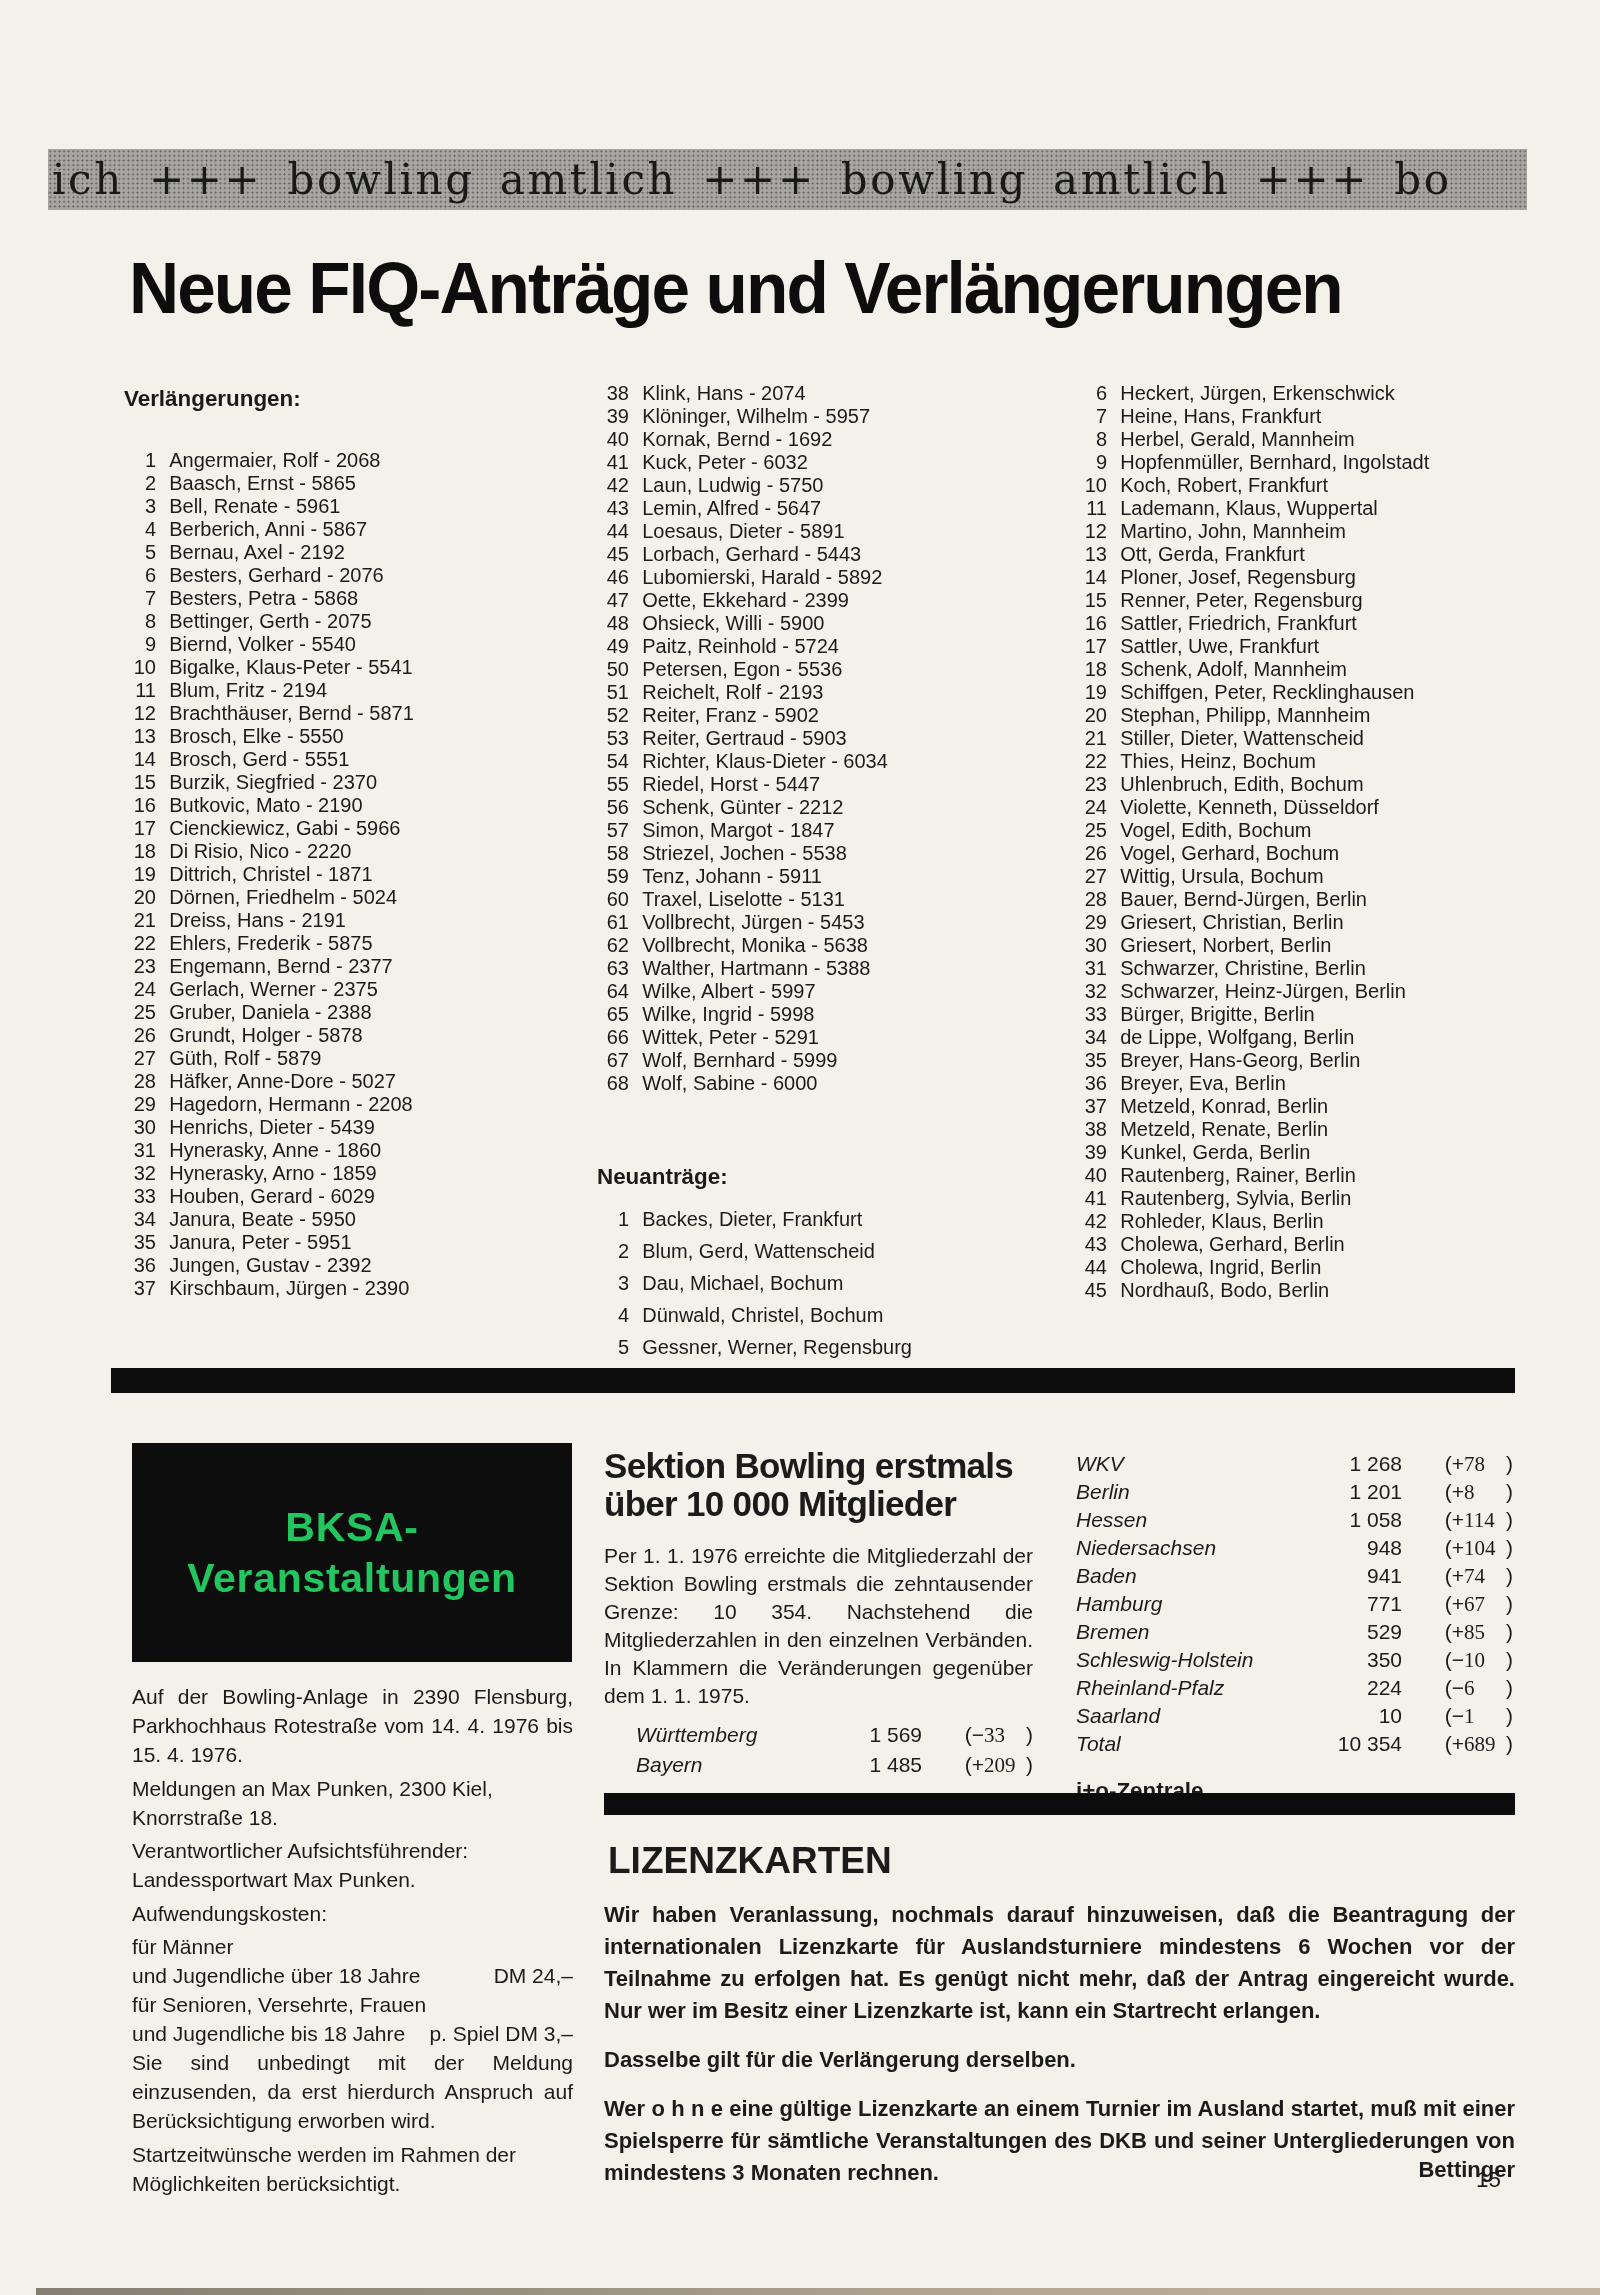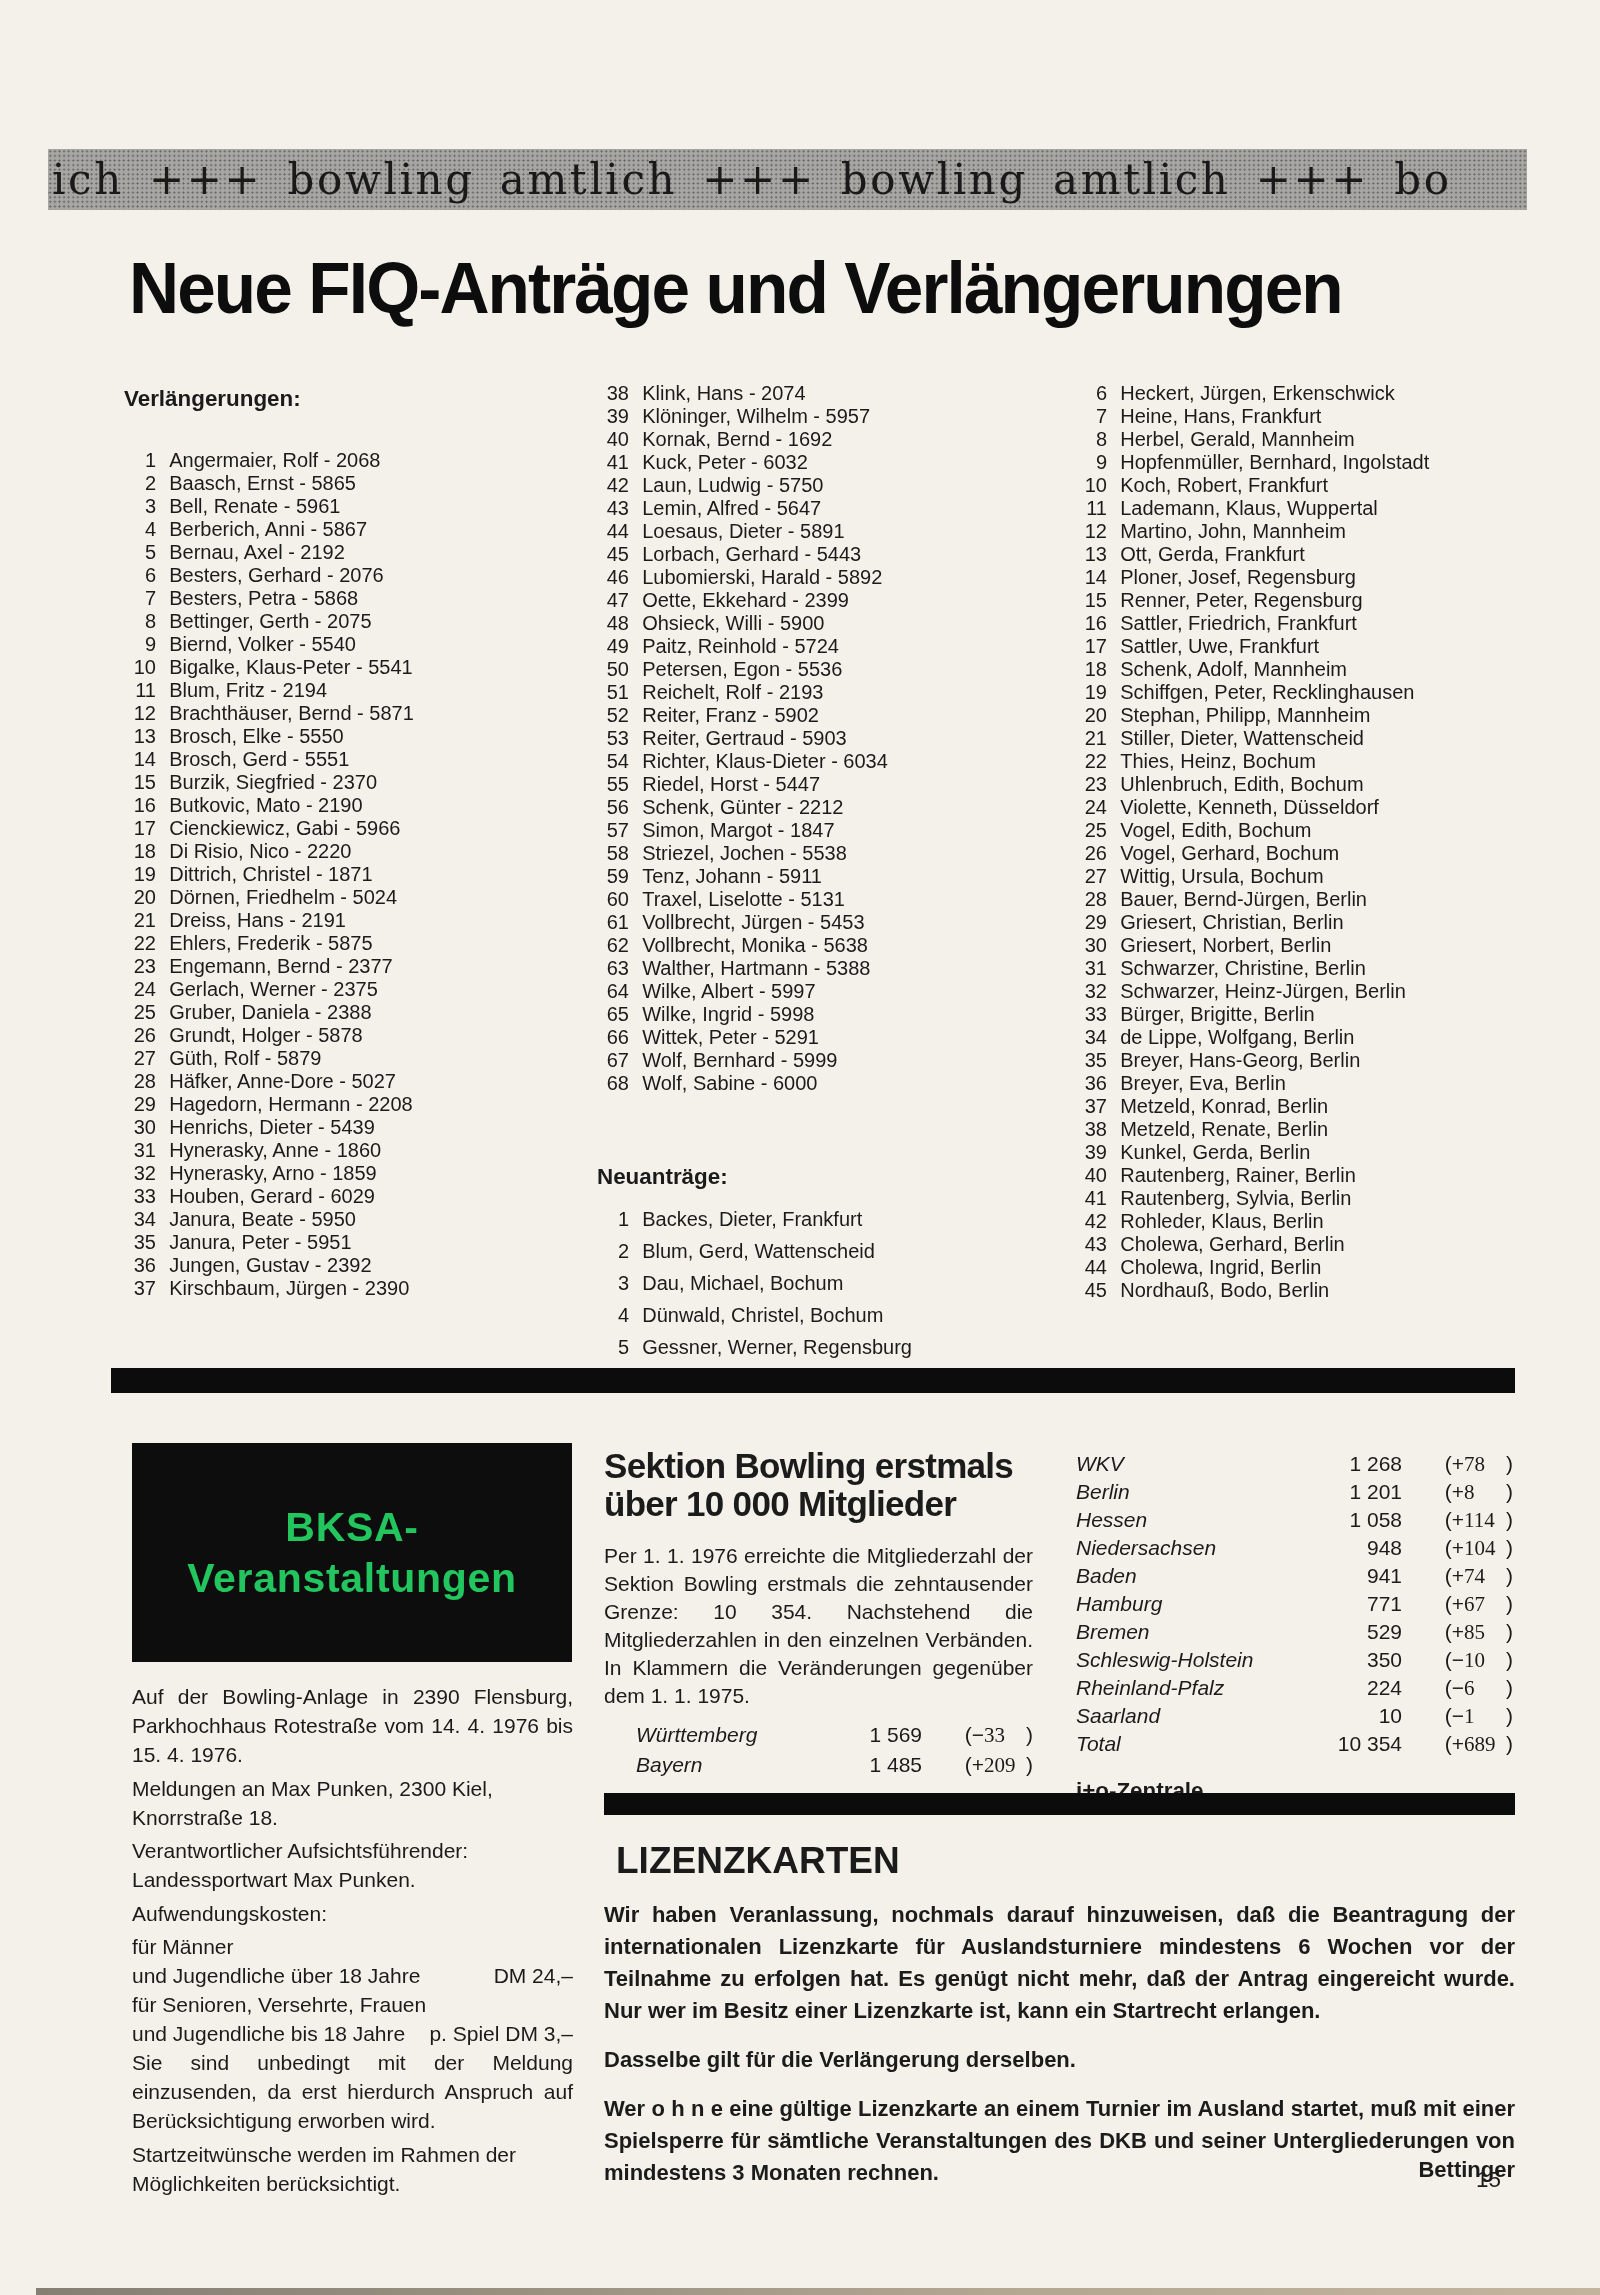--- a/index.html
+++ b/index.html
@@ -50,21 +50,21 @@
   .stat-val{flex:none;width:79px;text-align:right;}
   .chg{flex:none;width:111px;text-align:right;}
   .chg .d{display:inline-block;width:42px;text-align:left;font-family:Liberation Serif, serif;}
   
   .stats-col{position:absolute;left:1076px;top:1450px;width:437px;}
   .stats-col .stat-row{line-height:27px;}
   .credit{margin-top:20px;text-align:left;font-weight:bold;font-size:22.4px;}
   
   .licenses{position:absolute;left:604px;top:1793px;width:911px;}
   .liz-bar{height:22px;background:#0c0c0c;margin-bottom:25px;}
-  .licenses h2{margin:0 12px 17px;font-size:37px;font-weight:bold;letter-spacing:0;}
+  .licenses h2{margin:0 4px 17px;font-size:37px;font-weight:bold;letter-spacing:0;}
   .licenses p{margin:0 0 17px;font-size:22px;line-height:32px;font-weight:bold;text-align:justify;}
   .licenses p.noj{text-align:left;}
   .signature{font-weight:bold;font-size:22px;text-align:right;margin-top:-49px;}
   
   .page-number{position:absolute;left:1476px;top:2167px;font-size:22.4px;}
   .bottom-strip{position:absolute;left:36px;right:0;bottom:0;height:7.3px;opacity:.75;
                 background:linear-gradient(90deg,#5f584c,#7a6f5c 30%,#9c8d74 60%,#b3a084);}
 </style>
 </head>
 <body>

